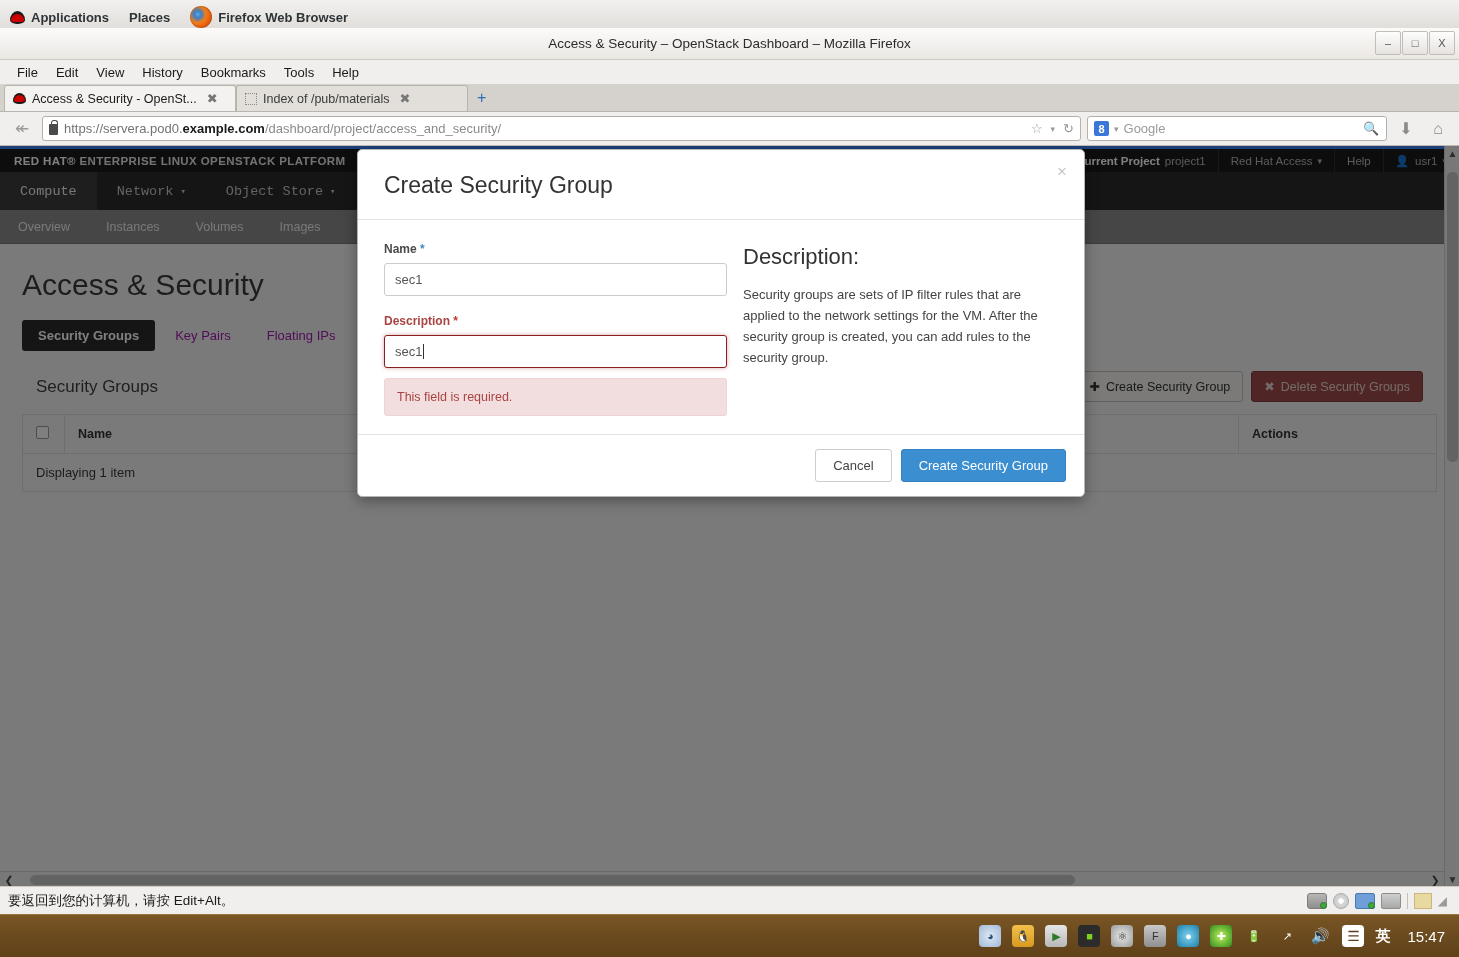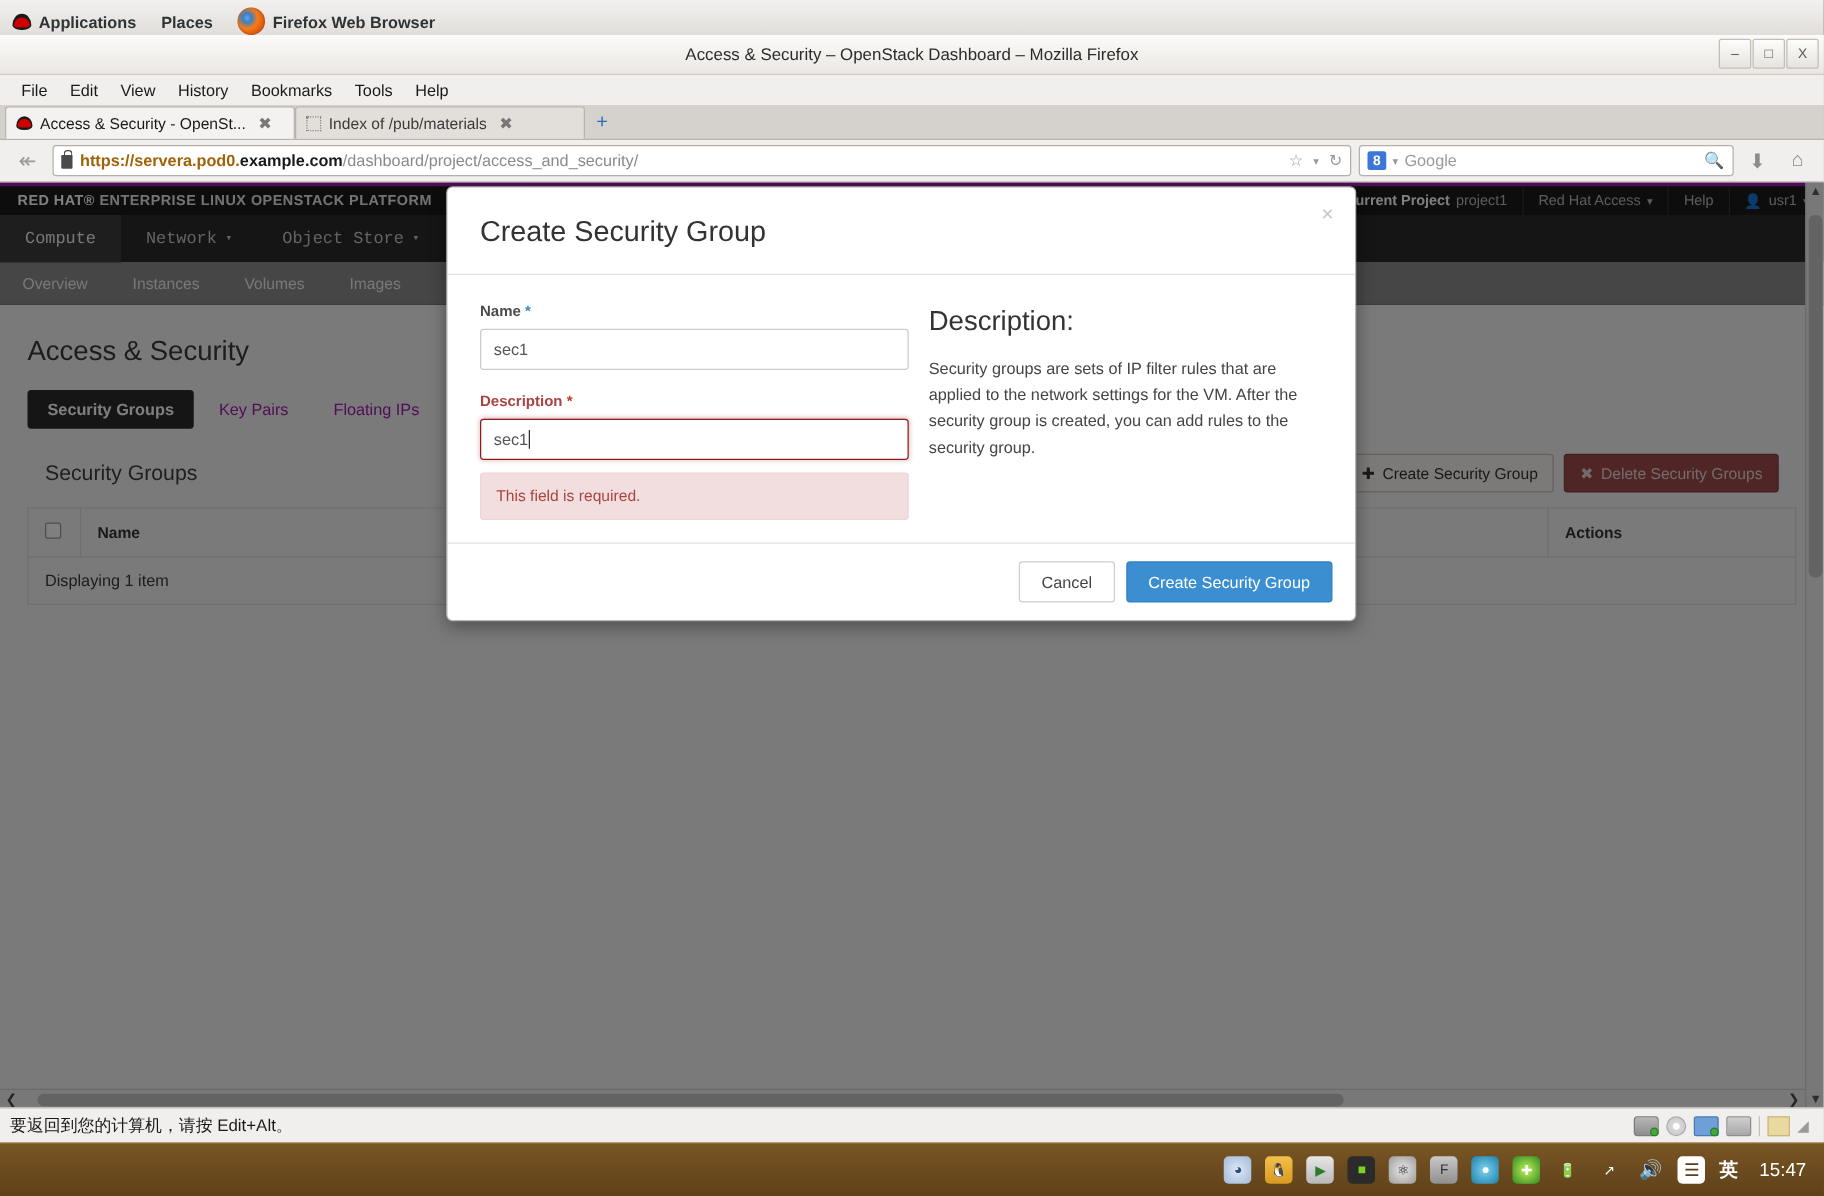--- a/index.html
+++ b/index.html
@@ -89,36 +89,36 @@
   }
   #back-fwd { width: 28px; height: 24px; color: #9b9b9b; font-size: 17px; display:flex; align-items:center; justify-content:center;}
   #urlbar {
     flex: 1; height: 25px; background: #fff; border: 1px solid #b5b0aa; border-radius: 3px;
     display: flex; align-items: center; padding: 0 6px; gap: 6px; font-size: 13px;
   }
   .lock-icon { width: 9px; height: 11px; position: relative; background:#4a4a4a; border-radius:1px; margin-top:2px; flex:none;}
   .lock-icon:before{content:"";position:absolute;left:2px;top:-4px;width:5px;height:5px;border:1.5px solid #4a4a4a;border-bottom:none;border-radius:3px 3px 0 0;}
   #url-text { color: #8a8a8a; white-space: nowrap; overflow: hidden; }
   #url-text b { color: #1a1a1a; font-weight: bold; }
-  #url-text .urlstart { color: #a16207; font-weight: bold; }
+  #url-text .urlstart { color: #737373; }
   .url-right { margin-left: auto; display: flex; align-items: center; gap: 8px; color:#9b9b9b; font-size:13px;}
   #searchbar {
     width: 300px; height: 25px; background: #fff; border: 1px solid #b5b0aa; border-radius: 3px;
     display: flex; align-items: center; padding: 0 6px; gap: 5px; font-size: 13px; color: #9a9a9a;
   }
   .g-badge { width:15px;height:15px;background:#3a77d8;color:#fff;font-weight:bold;font-size:11px;display:flex;align-items:center;justify-content:center;border-radius:2px;flex:none;}
   .mag { margin-left:auto; color:#2a5da8; font-size:13px; }
   .tool-ico { width: 26px; color:#8b8b8b; font-size: 16px; text-align:center;}
 
   
   #viewport { position: relative; height: 741px; overflow: hidden; background: #f5f5f5; }
 
   
   #os-topbar {
-    height: 26px; background: #1b1b1b; border-top: 3px solid #a21caf;
+    height: 26px; background: #1b1b1b; border-top: 3px solid #3b82f6;
     display: flex; align-items: stretch; color: #d2d2d2; font-size: 11.5px;
   }
   #os-brand {
     display: flex; align-items: center; padding: 0 14px; letter-spacing: .4px;
     font-size: 11.5px; font-weight: bold; color: #e6e6e6;
   }
   #os-brand .rh { color:#fff; font-weight:bold; }
   .os-nav-tab { display:flex; align-items:center; padding: 0 13px; color:#b9b9b9; font-size:11.5px;}
   .os-nav-tab.active { background:#333; color:#e8e8e8; }
   #os-topbar-right { margin-left:auto; display:flex; align-items:stretch; }
@@ -127,21 +127,21 @@
   .caret { font-size: 9px; }
 
   #os-secondbar { height: 38px; background: #2b2b2b; display:flex; align-items:stretch;font-family:Liberation Mono, monospace; }
   .os-sec-item { display:flex; align-items:center; gap:7px; padding: 0 20px; color:#c6c6c6; font-size:13.5px;}
   .os-sec-item.active { background:#3c3c3c; color:#efefef; }
 
   #os-thirdbar { height: 34px; background: #8c8c8c; display:flex; align-items:stretch; border-bottom:1px solid #7a7a7a;text-align:right;}
   .os-third-item { display:flex; align-items:center; padding: 0 18px; color:#f0f0f0; font-size:12.5px;}
 
   #os-content { padding: 0 22px; }
-  #page-title { font-size: 22px; color:#3a3a3a; font-weight:normal; margin: 24px 0 18px 0; }
+  #page-title { font-size: 30px; color:#3a3a3a; font-weight:normal; margin: 24px 0 18px 0; }
 
   .pill-tabs { display:flex; gap:4px; margin-bottom: 8px;}
   .pill { padding: 8px 16px; font-size: 13px; color:#a21caf; }
   .pill.active { background:#2b2b2b; color:#fff; font-weight:bold; border-radius:3px;}
 
   .panel-head { display:flex; align-items:center; padding: 12px 14px; }
   .panel-head h2 { font-size:17px; font-weight:normal; color:#3f3f3f; margin:0;}
   .panel-head .actions { margin-left:auto; display:flex; gap:8px; }
   .btn {
     font-size: 12.5px; padding: 7px 12px; border-radius: 3px; border:1px solid #c6c2bd;

